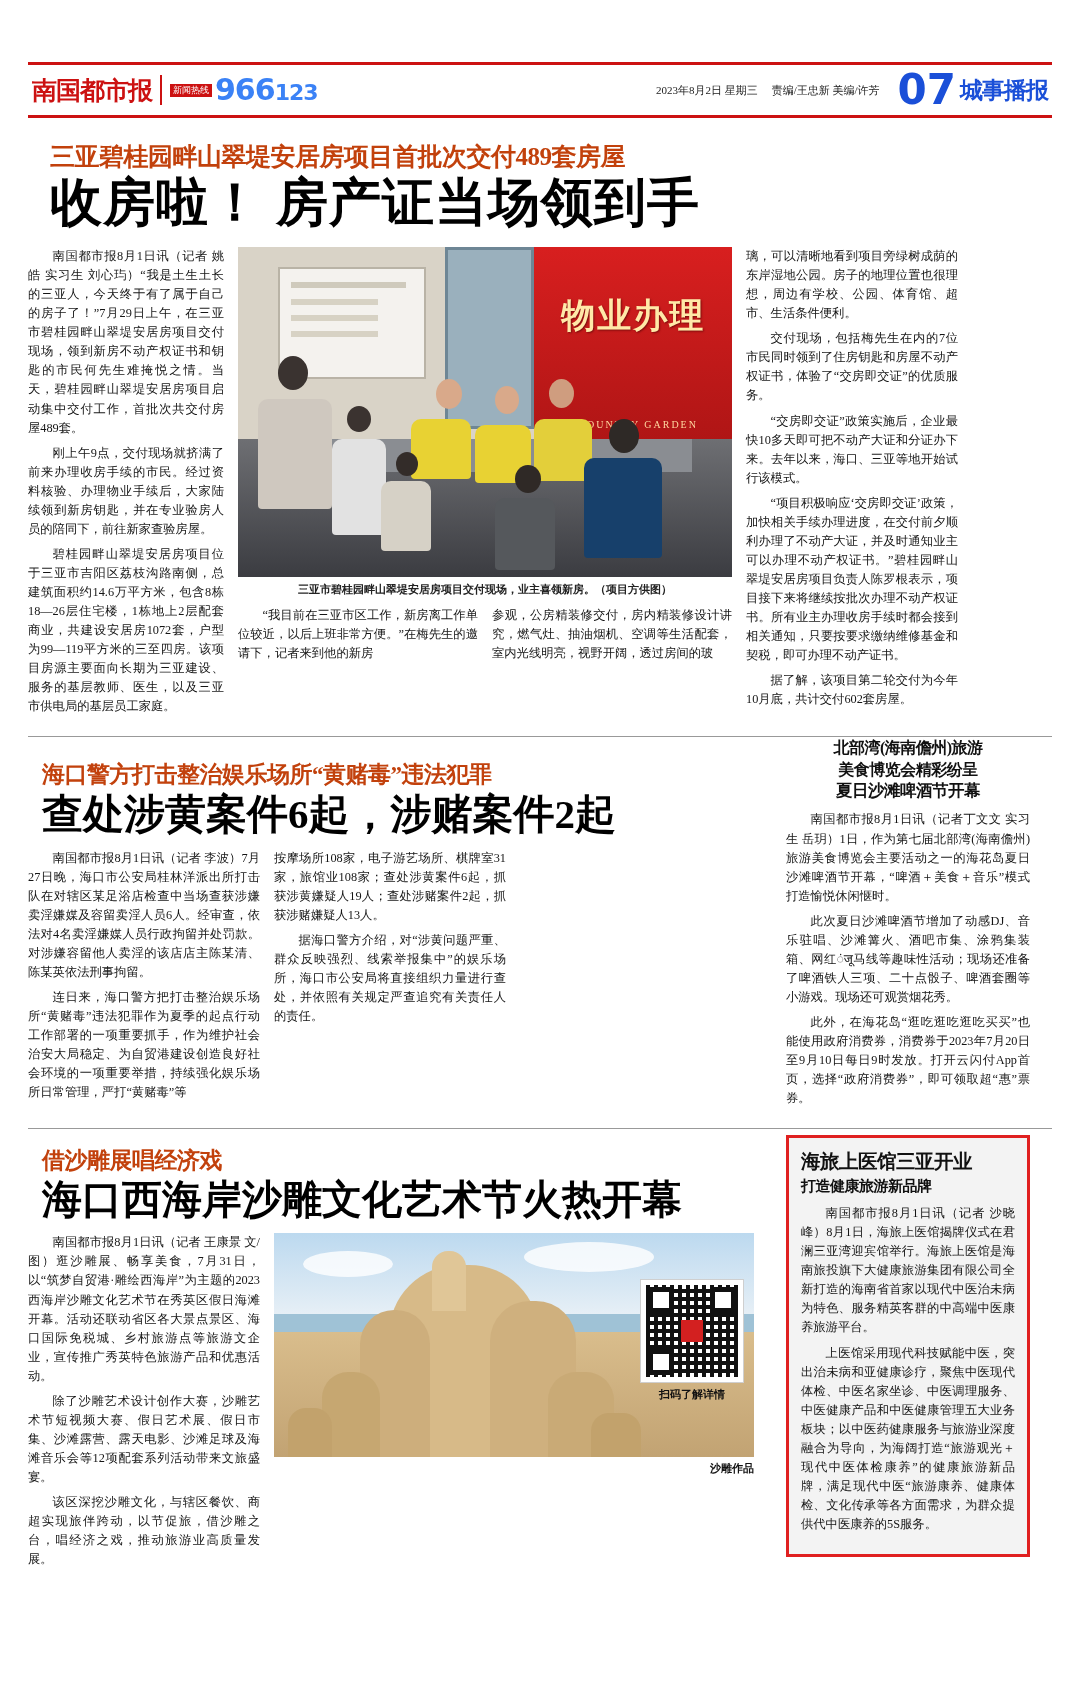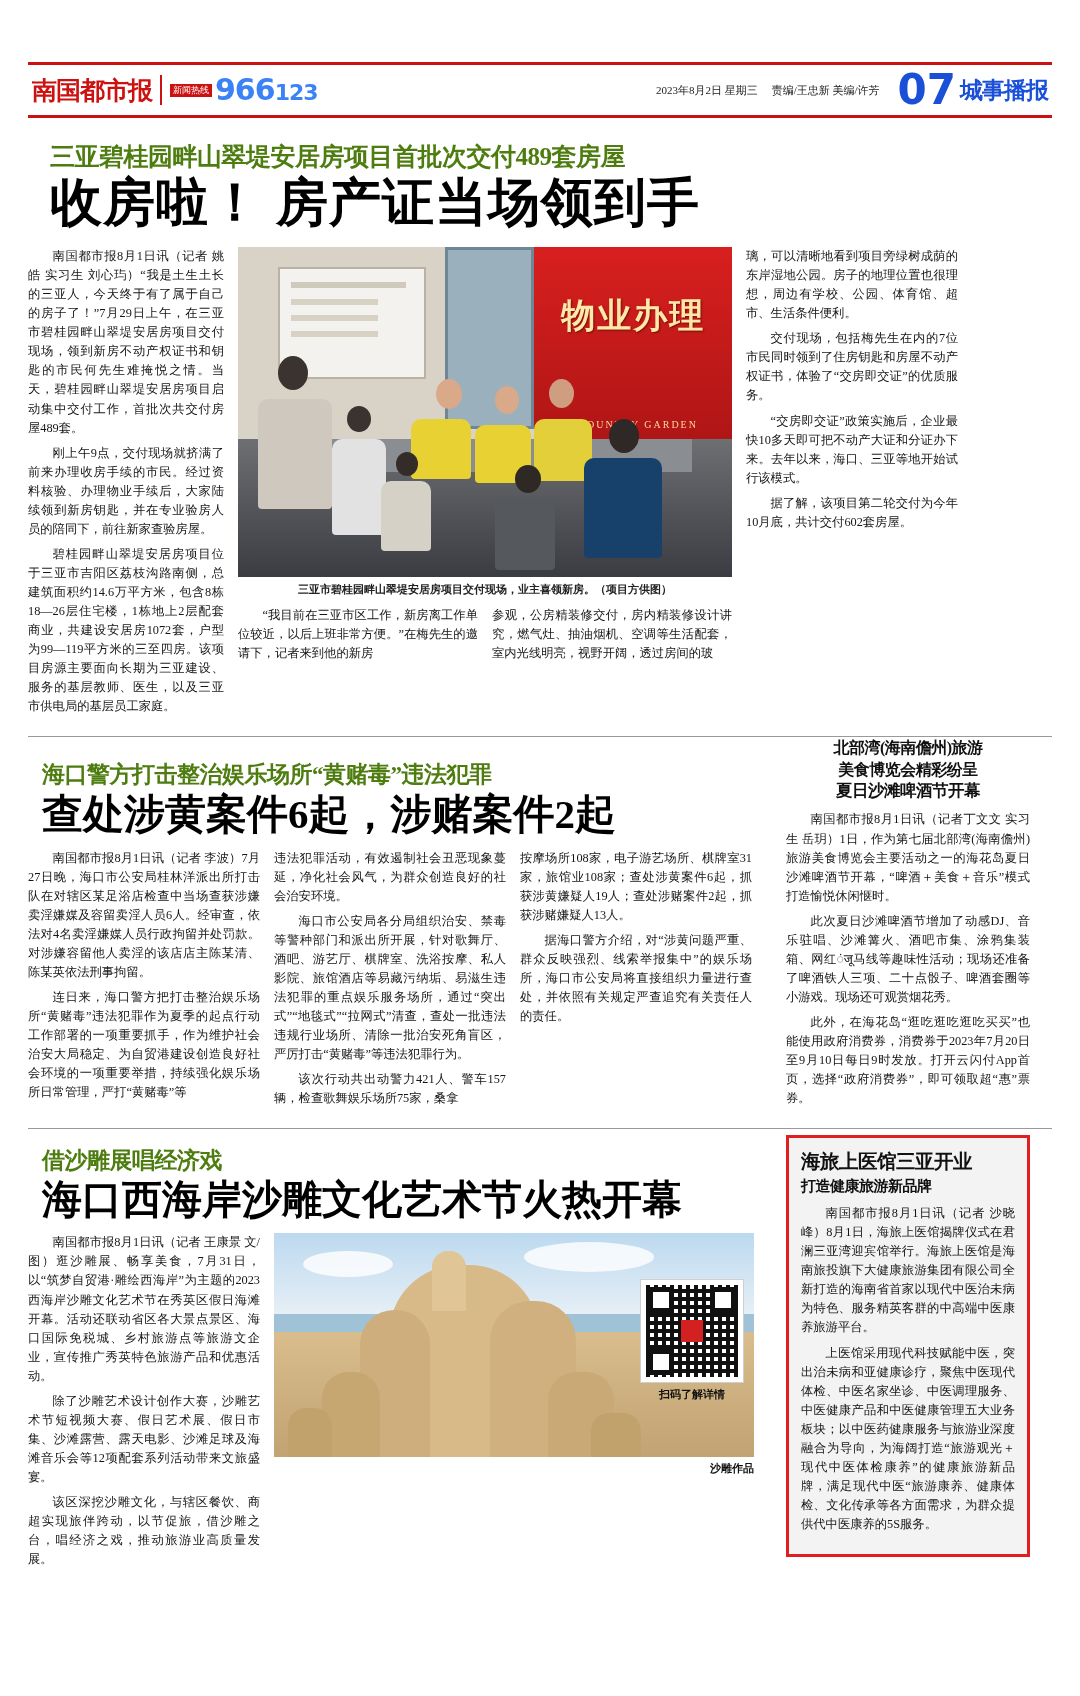--- a/index.html
+++ b/index.html
@@ -88,21 +88,21 @@
     letter-spacing: -1px;
     white-space: nowrap;
   }
 
   
   .kicker {
     font-size: 25px;
     font-weight: bold;
     letter-spacing: -0.5px;
     margin: 22px 0 2px 22px;
-    color: #4d7c0f;
+    color: #c2410c;
   }
   .kicker.small { font-size: 23px; }
   .mainhead {
     font-size: 52px;
     font-weight: bold;
     letter-spacing: 1px;
     margin: 2px 0 0 22px;
     color: #000;
     line-height: 1.08;
   }
@@ -273,39 +273,35 @@
         <div style="width:240px">
           <p class="body noindent">参观，公房精装修交付，房内精装修设计讲究，燃气灶、抽油烟机、空调等生活配套，室内光线明亮，视野开阔，透过房间的玻</p>
         </div>
       </div>
     </div>
 
     <div class="col" style="width:212px">
       <p class="body noindent">璃，可以清晰地看到项目旁绿树成荫的东岸湿地公园。房子的地理位置也很理想，周边有学校、公园、体育馆、超市、生活条件便利。</p>
       <p class="body">交付现场，包括梅先生在内的7位市民同时领到了住房钥匙和房屋不动产权证书，体验了“交房即交证”的优质服务。</p>
       <p class="body">“交房即交证”政策实施后，企业最快10多天即可把不动产大证和分证办下来。去年以来，海口、三亚等地开始试行该模式。</p>
+      <p class="body">“项目积极响应‘交房即交证’政策，加快相关手续办理进度，在交付前夕顺利办理了不动产大证，并及时通知业主可以办理不动产权证书。”碧桂园畔山翠堤安居房项目负责人陈罗根表示，项目接下来将继续按批次办理不动产权证书。所有业主办理收房手续时都会接到相关通知，只要按要求缴纳维修基金和契税，即可办理不动产证书。</p>
       <p class="body">据了解，该项目第二轮交付为今年10月底，共计交付602套房屋。</p>
     </div>
   </div>
 
   <div class="rule-thin"></div>
 
   <div style="display:flex;gap:18px;">
     <div style="width:740px">
       <div class="kicker small" style="margin-left:14px">海口警方打击整治娱乐场所“黄赌毒”违法犯罪</div>
       <div class="mainhead sub2" style="margin-left:14px">查处涉黄案件6起，涉赌案件2起</div>
       <div class="cols" style="margin-top:12px">
         <div class="col" style="width:232px">
           <p class="body">南国都市报8月1日讯（记者 李波）7月27日晚，海口市公安局桂林洋派出所打击队在对辖区某足浴店检查中当场查获涉嫌卖淫嫌媒及容留卖淫人员6人。经审查，依法对4名卖淫嫌媒人员行政拘留并处罚款。对涉嫌容留他人卖淫的该店店主陈某清、陈某英依法刑事拘留。</p>
           <p class="body">连日来，海口警方把打击整治娱乐场所“黄赌毒”违法犯罪作为夏季的起点行动工作部署的一项重要抓手，作为维护社会治安大局稳定、为自贸港建设创造良好社会环境的一项重要举措，持续强化娱乐场所日常管理，严打“黄赌毒”等</p>
-        </div>
-        <div class="col" style="width:232px">
-          <p class="body noindent">违法犯罪活动，有效遏制社会丑恶现象蔓延，净化社会风气，为群众创造良好的社会治安环境。</p>
-          <p class="body">海口市公安局各分局组织治安、禁毒等警种部门和派出所开展，针对歌舞厅、酒吧、游艺厅、棋牌室、洗浴按摩、私人影院、旅馆酒店等易藏污纳垢、易滋生违法犯罪的重点娱乐服务场所，通过“突出式”“地毯式”“拉网式”清查，查处一批违法违规行业场所、清除一批治安死角盲区，严厉打击“黄赌毒”等违法犯罪行为。</p>
-          <p class="body">该次行动共出动警力421人、警车157辆，检查歌舞娱乐场所75家，桑拿</p>
         </div>
         <div class="col" style="width:232px">
           <p class="body noindent">按摩场所108家，电子游艺场所、棋牌室31家，旅馆业108家；查处涉黄案件6起，抓获涉黄嫌疑人19人；查处涉赌案件2起，抓获涉赌嫌疑人13人。</p>
           <p class="body">据海口警方介绍，对“涉黄问题严重、群众反映强烈、线索举报集中”的娱乐场所，海口市公安局将直接组织力量进行查处，并依照有关规定严查追究有关责任人的责任。</p>
         </div>
       </div>
     </div>
 
     <div style="width:244px">
       <div class="sidebar-h1">北部湾(海南儋州)旅游</div>

